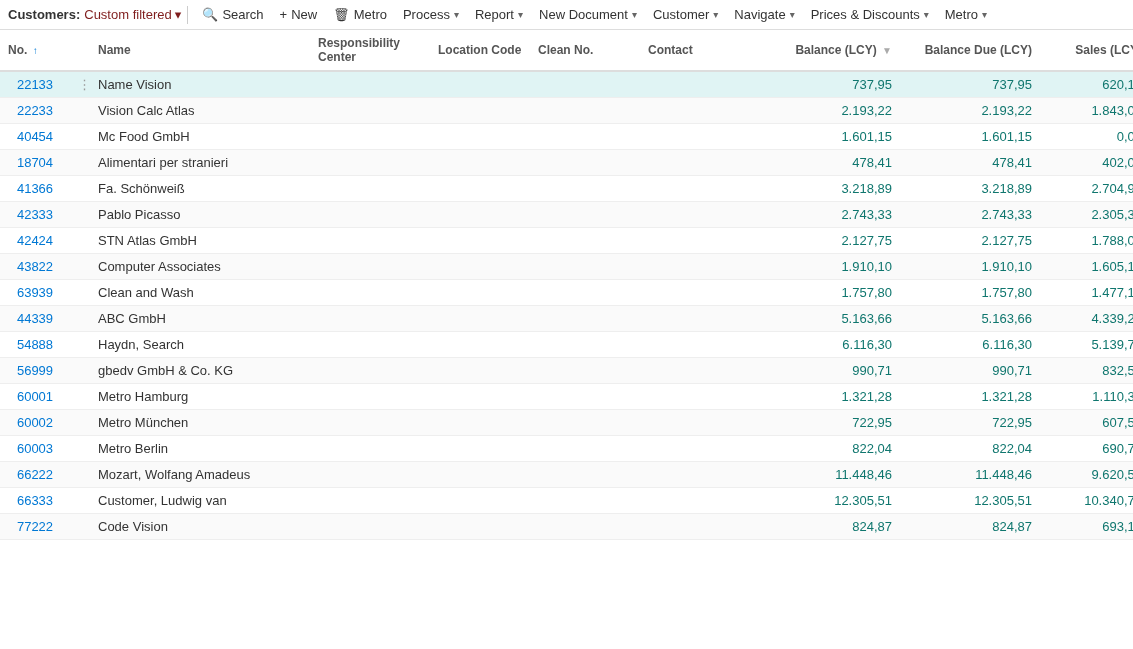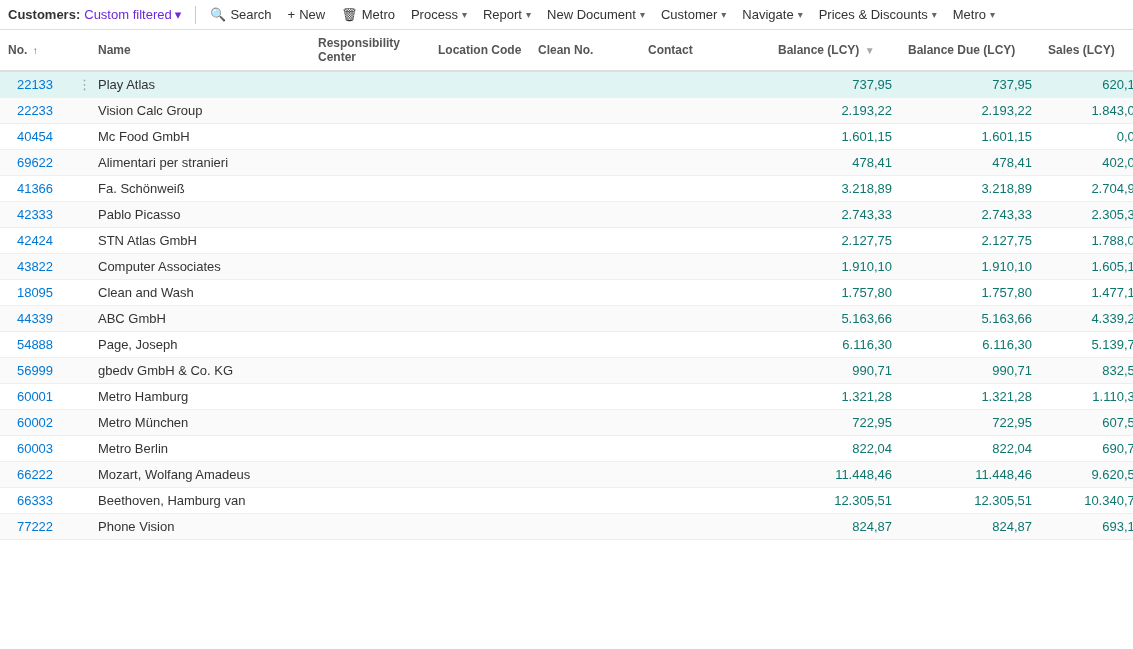--- a/index.html
+++ b/index.html
@@ -15,26 +15,25 @@
       padding: 8px 8px;
       gap: 0;
     }
     .toolbar-label {
       font-weight: 600;
       color: #333;
       margin-right: 4px;
       white-space: nowrap;
     }
     .toolbar-filter {
-      color: #6d28d9;
+      color: #7f1d1d;
       cursor: pointer;
       display: flex;
       align-items: center;
       gap: 3px;
-      margin-right: 8px;
       white-space: nowrap;
     }
     .toolbar-separator {
       width: 1px;
       height: 18px;
       background: #ccc;
       margin: 0 6px;
     }
     .toolbar-btn {
       display: flex;
@@ -68,21 +67,21 @@
       padding: 6px 8px;
       text-align: left;
       font-weight: 600;
       font-size: 12px;
       color: #555;
       white-space: nowrap;
       position: sticky;
       top: 0;
       z-index: 10;
     }
-    thead th.num-col { }
+    thead th.num-col { text-align: right; }
     tbody tr {
       border-bottom: 1px solid #eee;
     }
     tbody tr:nth-child(even) { background: #fafafa; }
     tbody tr.selected { background: #e0f4f4; }
     tbody td {
       padding: 5px 8px;
       font-size: 13px;
       white-space: nowrap;
     }
@@ -170,33 +169,33 @@
         <th class="col-contact">Contact</th>
         <th class="col-bal num-col">Balance (LCY) <span class="filter-icon">▼</span></th>
         <th class="col-baldue num-col">Balance Due (LCY)</th>
         <th class="col-sales num-col">Sales (LCY)</th>
       </tr>
     </thead>
     <tbody id="table-body">
     <tr class="selected">
           <td class="link col-no">22133</td>
           <td class="col-dots"><span class="dots-btn">⋮</span></td>
-          <td class="col-name">Play Atlas</td>
+          <td class="col-name">Name Vision</td>
           <td class="col-resp"></td>
           <td class="col-loc"></td>
           <td class="col-phone"></td>
           <td class="col-contact"></td>
           <td class="num col-bal">737,95</td>
           <td class="num col-baldue">737,95</td>
           <td class="num col-sales">620,13</td>
         </tr>
         <tr>
           <td class="link col-no">22233</td>
           <td class="col-dots"></td>
-          <td class="col-name">Vision Calc Group</td>
+          <td class="col-name">Vision Calc Atlas</td>
           <td class="col-resp"></td>
           <td class="col-loc"></td>
           <td class="col-phone"></td>
           <td class="col-contact"></td>
           <td class="num col-bal">2.193,22</td>
           <td class="num col-baldue">2.193,22</td>
           <td class="num col-sales">1.843,04</td>
         </tr>
         <tr>
           <td class="link col-no">40454</td>
@@ -204,21 +203,21 @@
           <td class="col-name">Mc Food GmbH</td>
           <td class="col-resp"></td>
           <td class="col-loc"></td>
           <td class="col-phone"></td>
           <td class="col-contact"></td>
           <td class="num col-bal">1.601,15</td>
           <td class="num col-baldue">1.601,15</td>
           <td class="num col-sales">0,00</td>
         </tr>
         <tr>
-          <td class="link col-no">69622</td>
+          <td class="link col-no">18704</td>
           <td class="col-dots"></td>
           <td class="col-name">Alimentari per stranieri</td>
           <td class="col-resp"></td>
           <td class="col-loc"></td>
           <td class="col-phone"></td>
           <td class="col-contact"></td>
           <td class="num col-bal">478,41</td>
           <td class="num col-baldue">478,41</td>
           <td class="num col-sales">402,03</td>
         </tr>
@@ -264,21 +263,21 @@
           <td class="col-name">Computer Associates</td>
           <td class="col-resp"></td>
           <td class="col-loc"></td>
           <td class="col-phone"></td>
           <td class="col-contact"></td>
           <td class="num col-bal">1.910,10</td>
           <td class="num col-baldue">1.910,10</td>
           <td class="num col-sales">1.605,12</td>
         </tr>
         <tr>
-          <td class="link col-no">18095</td>
+          <td class="link col-no">63939</td>
           <td class="col-dots"></td>
           <td class="col-name">Clean and Wash</td>
           <td class="col-resp"></td>
           <td class="col-loc"></td>
           <td class="col-phone"></td>
           <td class="col-contact"></td>
           <td class="num col-bal">1.757,80</td>
           <td class="num col-baldue">1.757,80</td>
           <td class="num col-sales">1.477,14</td>
         </tr>
@@ -290,21 +289,21 @@
           <td class="col-loc"></td>
           <td class="col-phone"></td>
           <td class="col-contact"></td>
           <td class="num col-bal">5.163,66</td>
           <td class="num col-baldue">5.163,66</td>
           <td class="num col-sales">4.339,21</td>
         </tr>
         <tr>
           <td class="link col-no">54888</td>
           <td class="col-dots"></td>
-          <td class="col-name">Page, Joseph</td>
+          <td class="col-name">Haydn, Search</td>
           <td class="col-resp"></td>
           <td class="col-loc"></td>
           <td class="col-phone"></td>
           <td class="col-contact"></td>
           <td class="num col-bal">6.116,30</td>
           <td class="num col-baldue">6.116,30</td>
           <td class="num col-sales">5.139,74</td>
         </tr>
         <tr>
           <td class="link col-no">56999</td>
@@ -362,33 +361,33 @@
           <td class="col-loc"></td>
           <td class="col-phone"></td>
           <td class="col-contact"></td>
           <td class="num col-bal">11.448,46</td>
           <td class="num col-baldue">11.448,46</td>
           <td class="num col-sales">9.620,55</td>
         </tr>
         <tr>
           <td class="link col-no">66333</td>
           <td class="col-dots"></td>
-          <td class="col-name">Beethoven, Hamburg van</td>
+          <td class="col-name">Customer, Ludwig van</td>
           <td class="col-resp"></td>
           <td class="col-loc"></td>
           <td class="col-phone"></td>
           <td class="col-contact"></td>
           <td class="num col-bal">12.305,51</td>
           <td class="num col-baldue">12.305,51</td>
           <td class="num col-sales">10.340,77</td>
         </tr>
         <tr>
           <td class="link col-no">77222</td>
           <td class="col-dots"></td>
-          <td class="col-name">Phone Vision</td>
+          <td class="col-name">Code Vision</td>
           <td class="col-resp"></td>
           <td class="col-loc"></td>
           <td class="col-phone"></td>
           <td class="col-contact"></td>
           <td class="num col-bal">824,87</td>
           <td class="num col-baldue">824,87</td>
           <td class="num col-sales">693,17</td>
         </tr>
       </tbody>
   </table>

